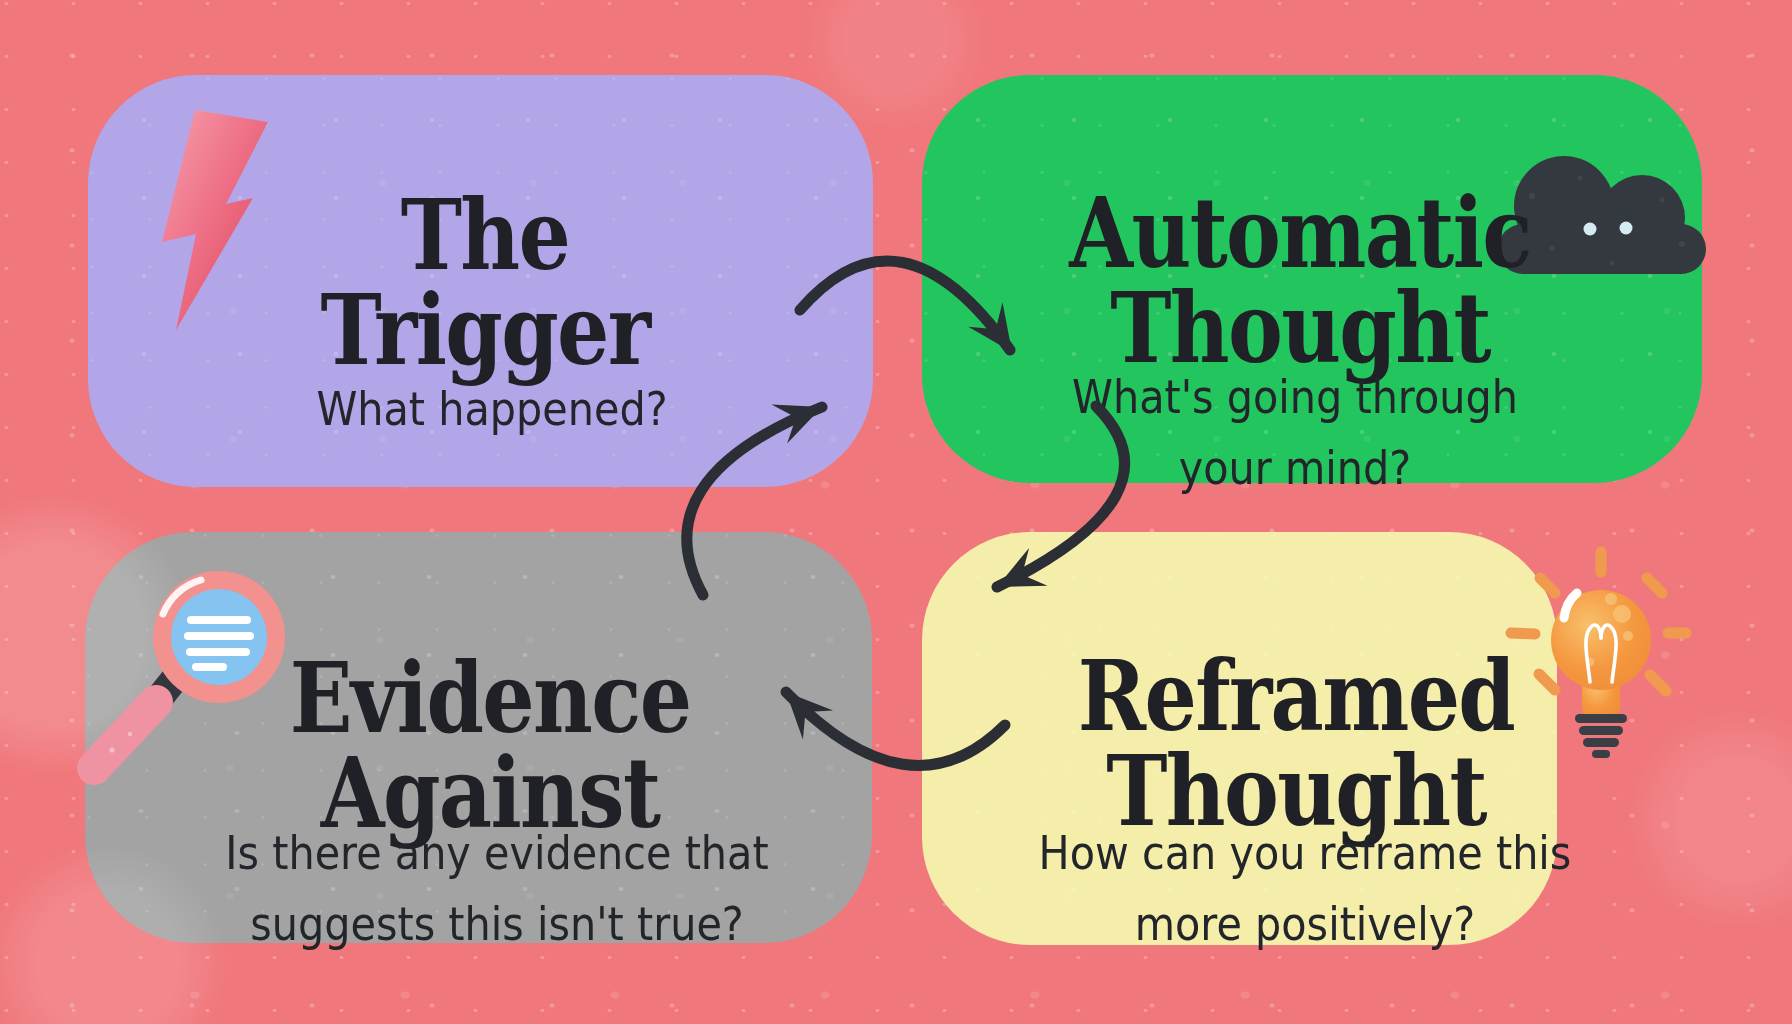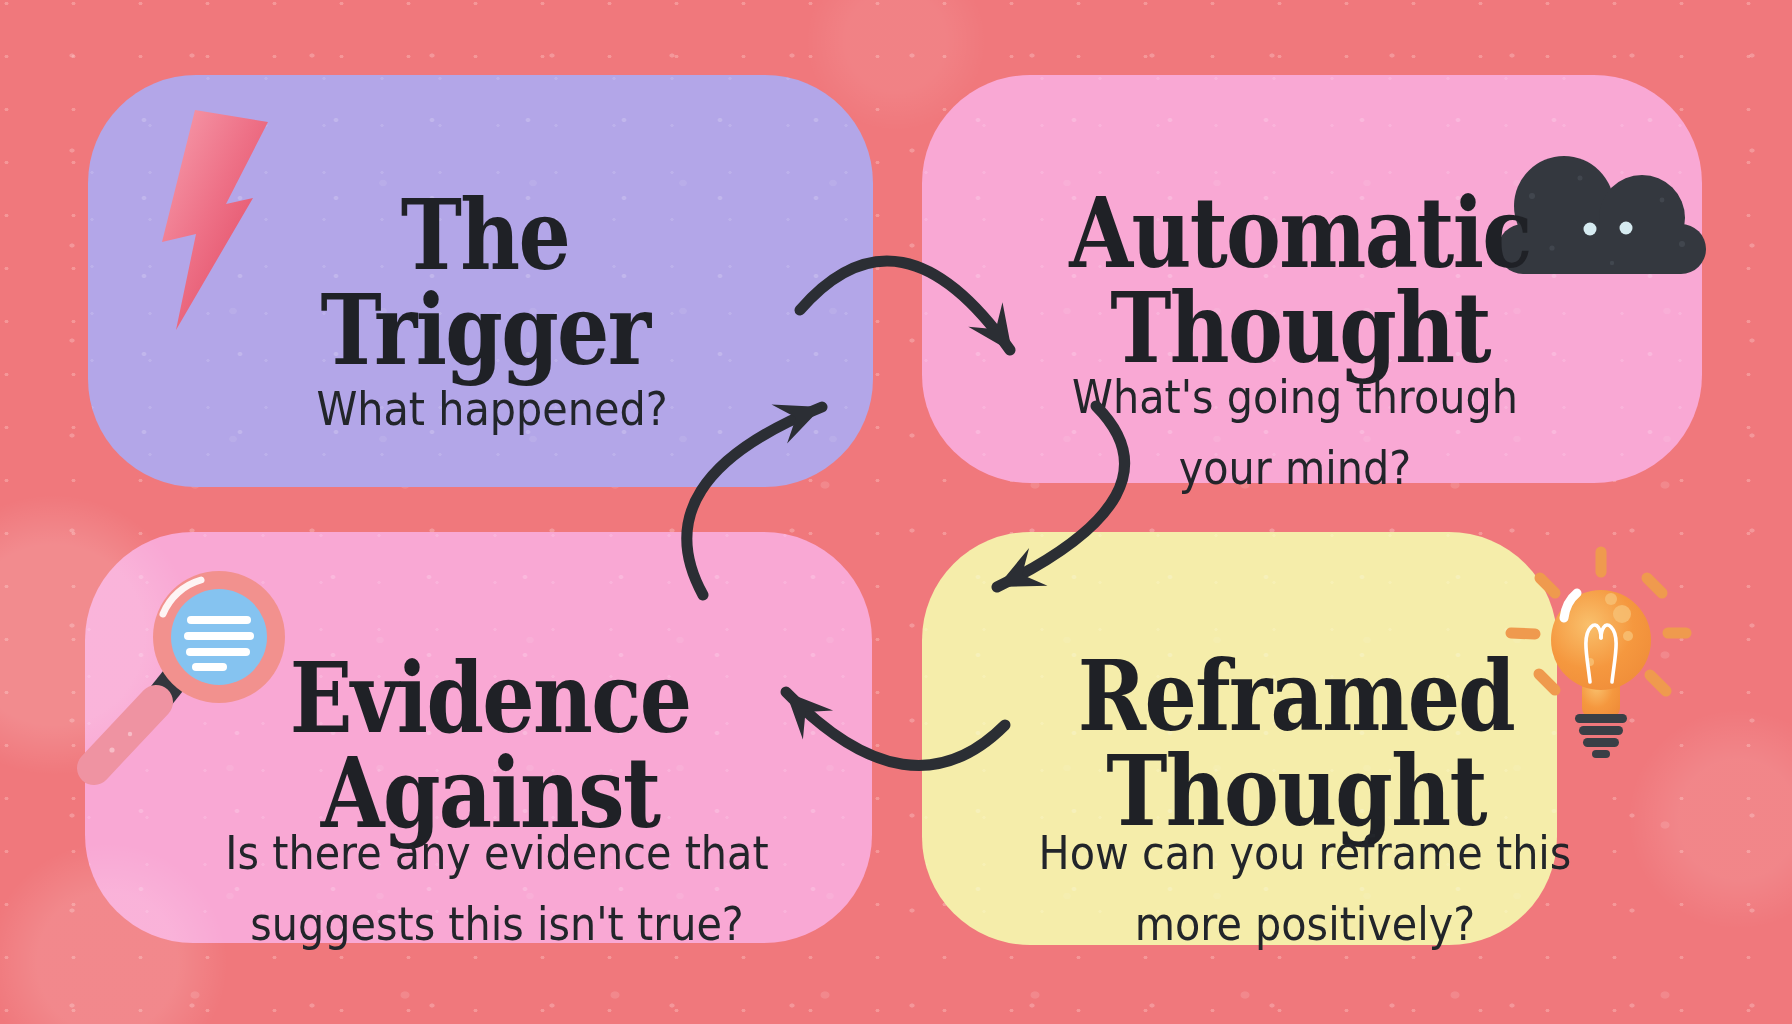--- a/index.html
+++ b/index.html
@@ -35,22 +35,22 @@
     content:"";position:absolute;inset:0;border-radius:inherit;pointer-events:none;
     background-image:
       radial-gradient(rgba(255,255,255,.34) 2px, transparent 2.8px),
       radial-gradient(rgba(255,255,255,.22) 1.4px, transparent 2px),
       radial-gradient(rgba(255,255,255,.15) 3.4px, transparent 4.2px);
     background-size:96px 78px, 58px 47px, 150px 128px;
     background-position:8px 6px, 33px 27px, 70px 44px;
     opacity:.55;
   }
   .card-trigger {left:88px; top:75px; width:785px;height:412px;background:#b3a6e8;}
-  .card-automatic{left:922px;top:75px; width:780px;height:408px;background:#f9a8d4;}
-  .card-evidence {left:85px; top:532px;width:787px;height:411px;background:#f9a8d4;}
+  .card-automatic{left:922px;top:75px; width:780px;height:408px;background:#22c55e;}
+  .card-evidence {left:85px; top:532px;width:787px;height:411px;background:#a3a3a3;}
   .card-reframed {left:922px;top:532px;width:635px;height:413px;background:#f5edaa;}
 
   .title{
     position:absolute;width:600px;text-align:center;color:#1f2126;z-index:3;
     font-family:"DejaVu Serif",serif;font-weight:700;
     font-size:98px;line-height:95px;letter-spacing:-2px;
     transform:scaleX(.84);transform-origin:50% 0;
   }
   .title span{display:block;}
   .subtitle{

